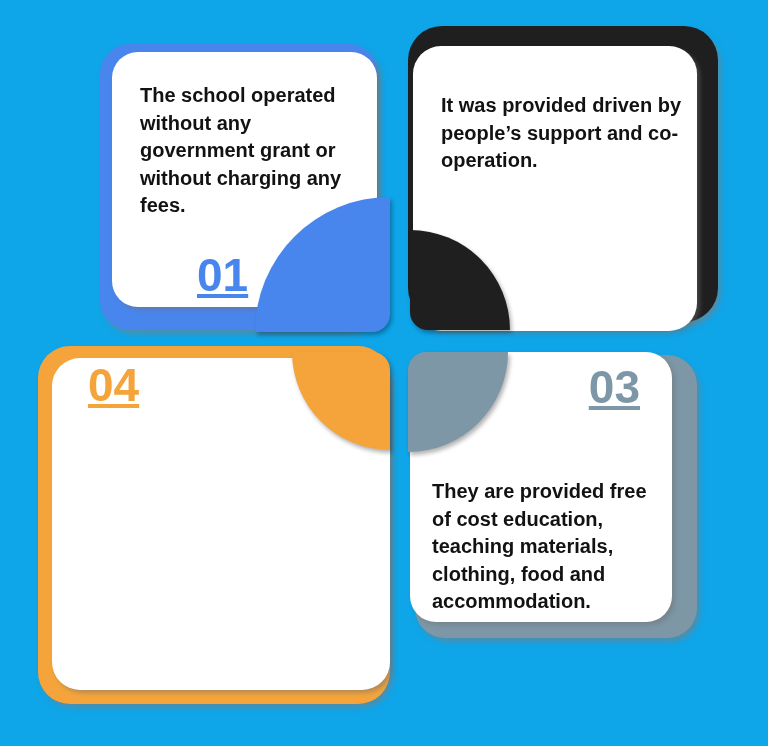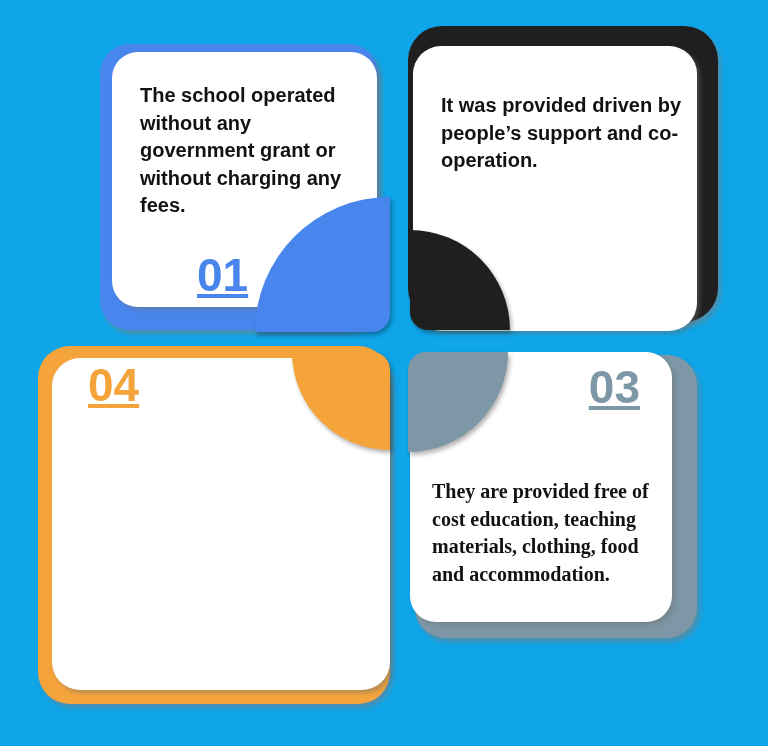--- a/index.html
+++ b/index.html
@@ -27,21 +27,21 @@
   #c2-back { left:408px; top:26px;  width:310px; height:296px; border-radius:34px; background:#1f1f1f; }
   #c2-face { left:413px; top:46px;  width:284px; height:285px; border-radius:28px; }
   #c2-disc { left:410px; top:230px; width:100px; height:100px; border-radius:0 100px 0 18px; background:#1f1f1f; }
   #c2-body { left:28px;  top:26px;  width:250px; }
   #c2-num  { right:36px; bottom:30px; color:#2b2b2b; }
 
   
   #c3-back { left:415px; top:355px; width:282px; height:283px; border-radius:30px; background:#7d97a6; }
   #c3-face { left:410px; top:352px; width:262px; height:270px; border-radius:26px; }
   #c3-disc { left:408px; top:352px; width:100px; height:100px; border-radius:18px 0 100px 0; background:#7d97a6; }
-  #c3-body { left:22px;  top:106px; width:228px;font-family:Liberation Serif, serif; }
+  #c3-body { left:22px;  top:106px; width:228px; }
   #c3-num  { right:32px; top:10px;  color:#7d97a6; }
 
   
   #c4-back { left:38px;  top:346px; width:352px; height:358px; border-radius:32px; background:#f4a43b; }
   #c4-face { left:52px;  top:358px; width:338px; height:332px; border-radius:28px; }
   #c4-disc { left:292px; top:352px; width:98px;  height:98px;  border-radius:0 18px 0 98px; background:#f4a43b; }
   #c4-body { left:38px;  top:92px;  width:262px; text-align:justify; }
   #c4-num  { left:36px;  top:2px;  color:#f4a43b; }
 </style>
 </head>

